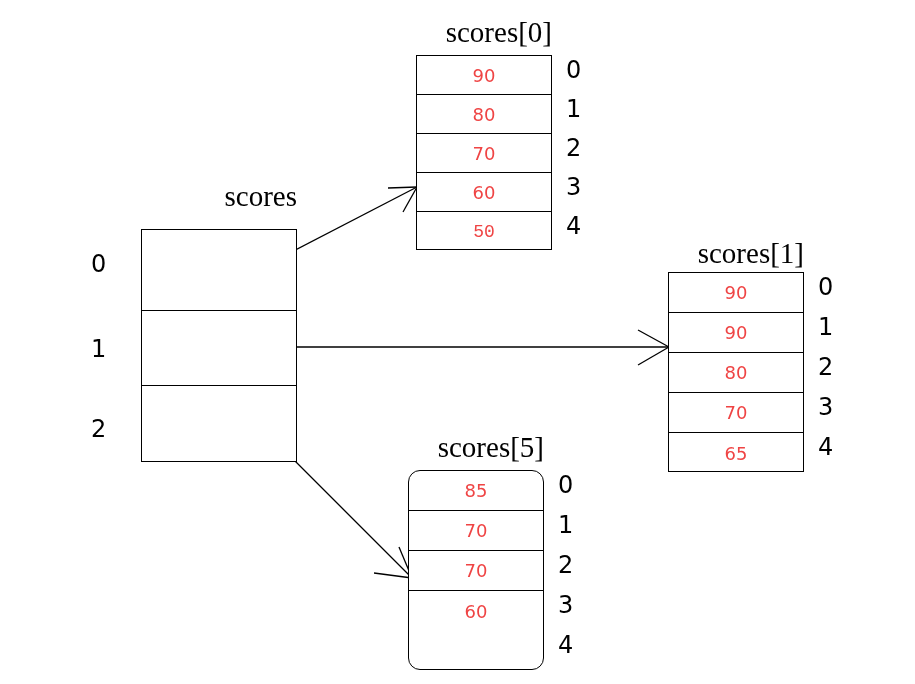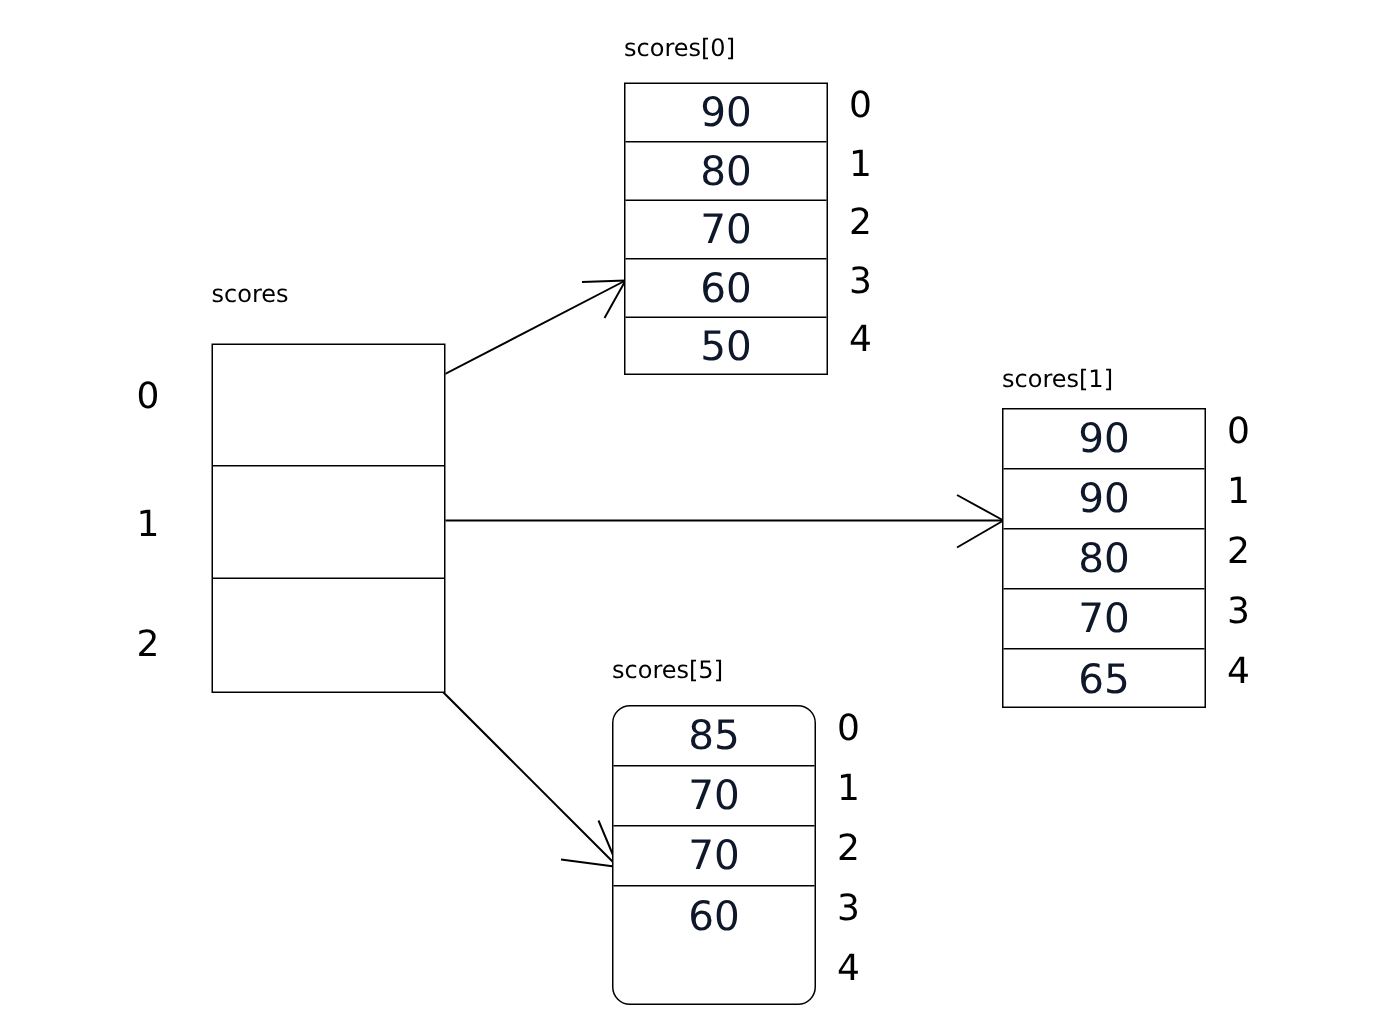--- a/index.html
+++ b/index.html
@@ -13,42 +13,43 @@
     height: 684px;
     background: #ffffff;
     font-family: "DejaVu Sans", "Liberation Sans", sans-serif;
     color: #000000;
     overflow: hidden;
   }
 
   
   .array-title {
     position: absolute;
-    font-size: 16px;
+    font-size: 29px;
     line-height: 26px;
     color: #000;
     white-space: nowrap;
-    text-align: left;
+    text-align: right;
+    font-family: Liberation Serif, serif;
   }
 
   
   .array-frame {
     position: absolute;
     border: 1.4px solid #000;
     box-sizing: border-box;
     background: #ffffff;
   }
   .array-cell {
     box-sizing: border-box;
     border-bottom: 1.4px solid #000;
     display: flex;
     align-items: center;
     justify-content: center;
-    font-size: 27px;
-    color: #0f172a;
+    font-size: 18px;
+    color: #ef4444;
     background: transparent;
   }
   .array-cell:last-child { border-bottom: none; }
 
   
   .index-col {
     position: absolute;
     display: flex;
     flex-direction: column;
   }
@@ -129,21 +130,21 @@
   <div class="ptr-index" style="left:91px; top:337px;">1</div>
   <div class="ptr-index" style="left:91px; top:417px;">2</div>
 
   <div class="array-title" style="left:416px; top:19px; width:136px;">scores[0]</div>
 
   <div class="array-frame" style="left:416px; top:55px; width:136px; height:195px;">
     <div class="array-cell" style="height:39px;">90</div>
     <div class="array-cell" style="height:39px;">80</div>
     <div class="array-cell" style="height:39px;">70</div>
     <div class="array-cell" style="height:39px;">60</div>
-    <div class="array-cell" style="height:39px;">50</div>
+    <div class="array-cell" style="height:39px;font-family:Liberation Mono, monospace;">50</div>
   </div>
 
   <div class="index-col" style="left:560px; top:58px; width:30px; height:195px;">
     <div class="index-label" style="height:39px;">0</div>
     <div class="index-label" style="height:39px;">1</div>
     <div class="index-label" style="height:39px;">2</div>
     <div class="index-label" style="height:39px;">3</div>
     <div class="index-label" style="height:39px;">4</div>
   </div>
 

